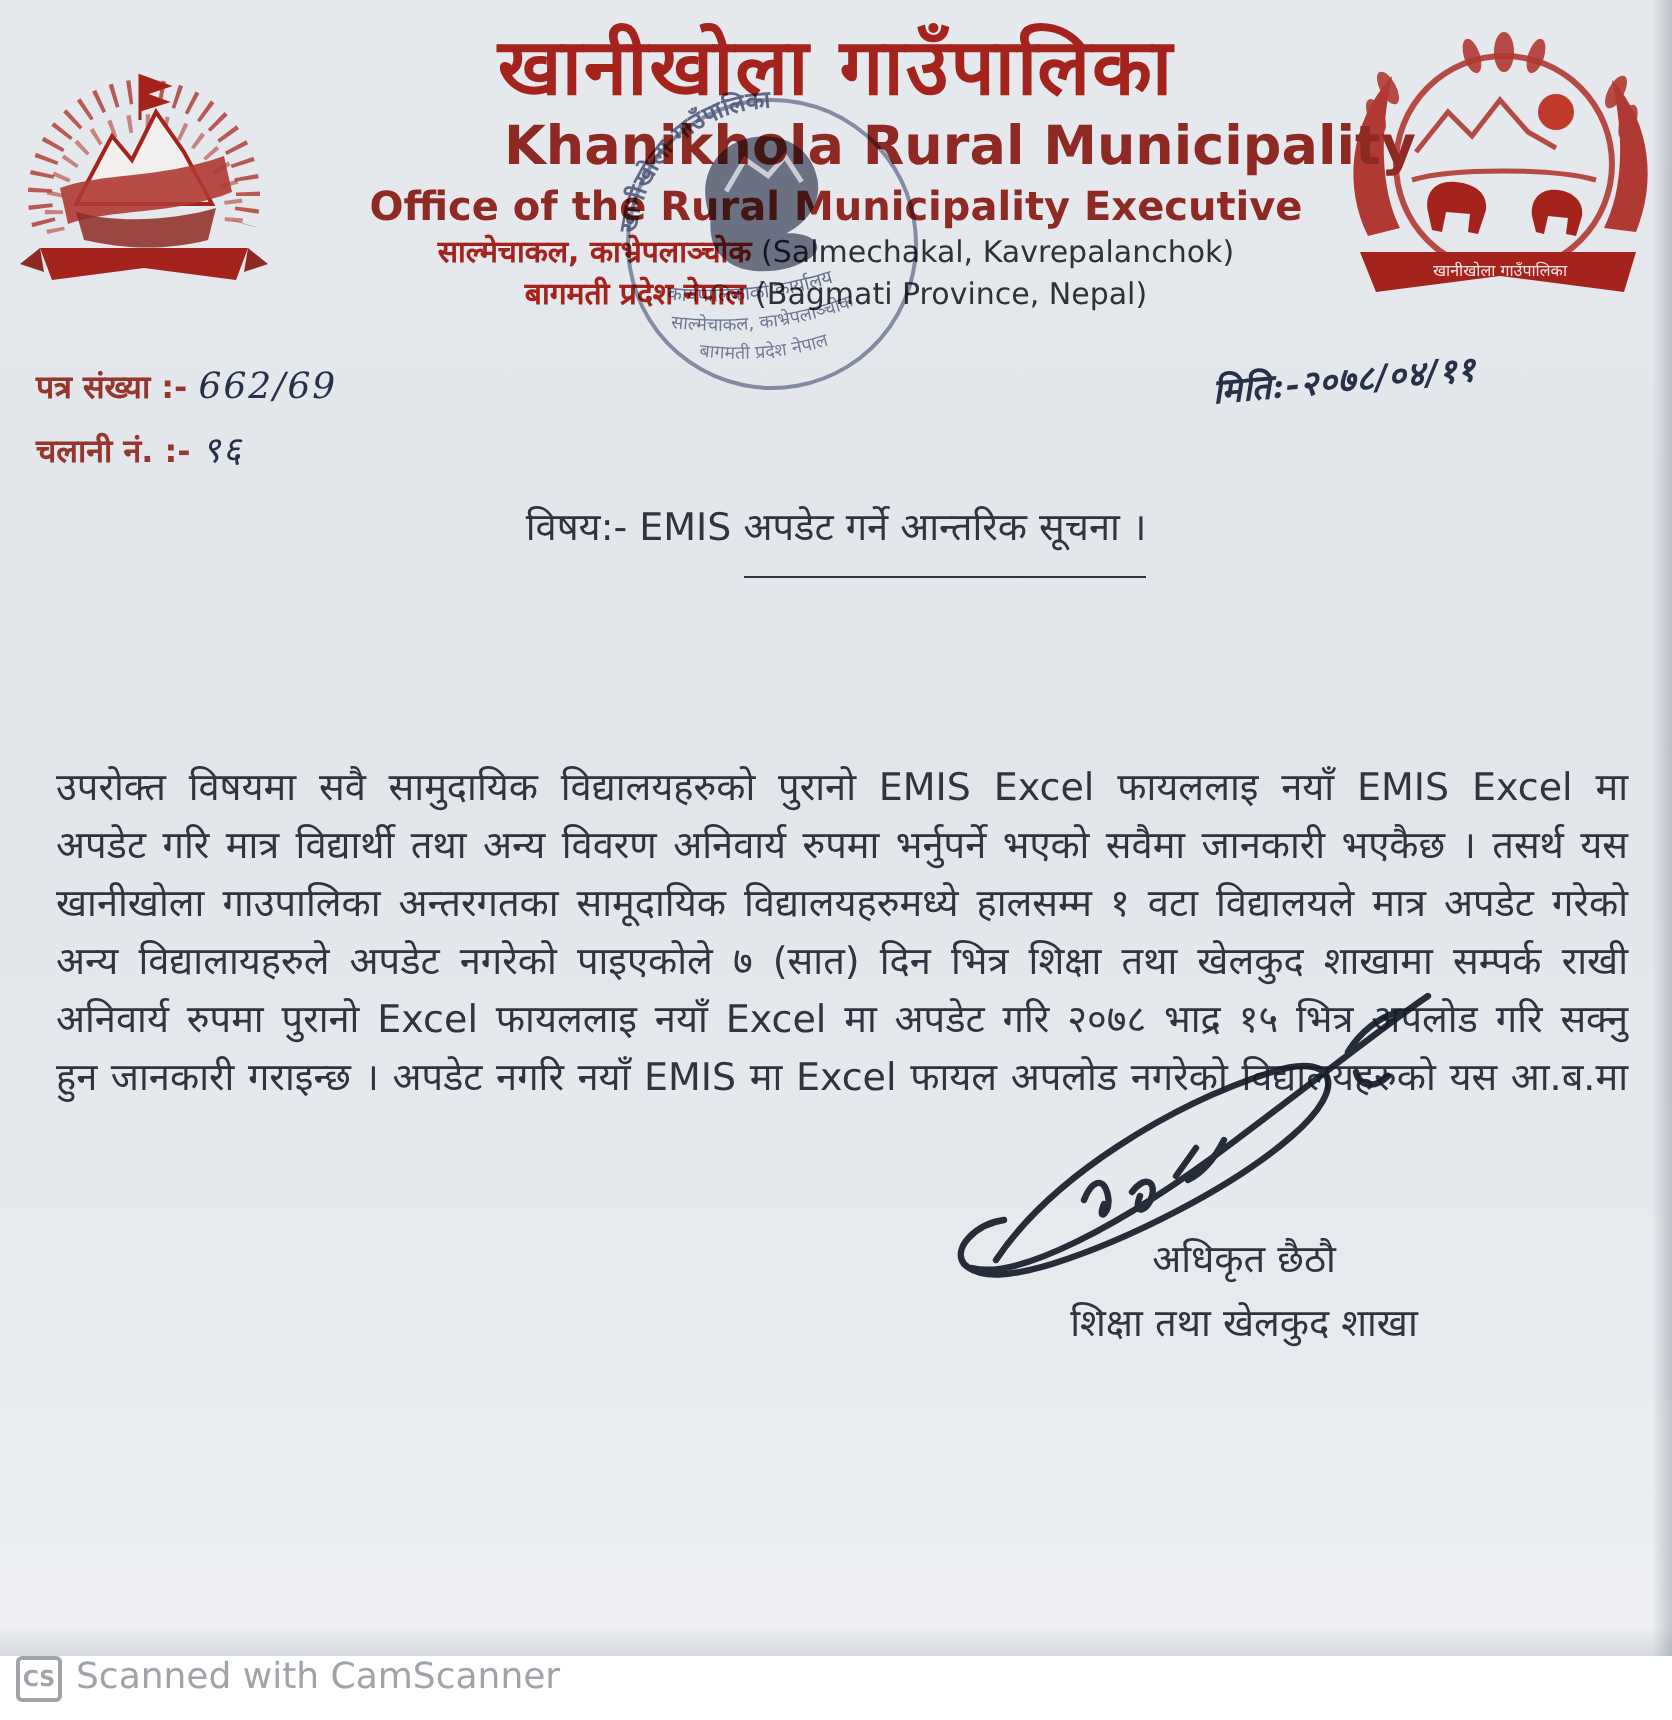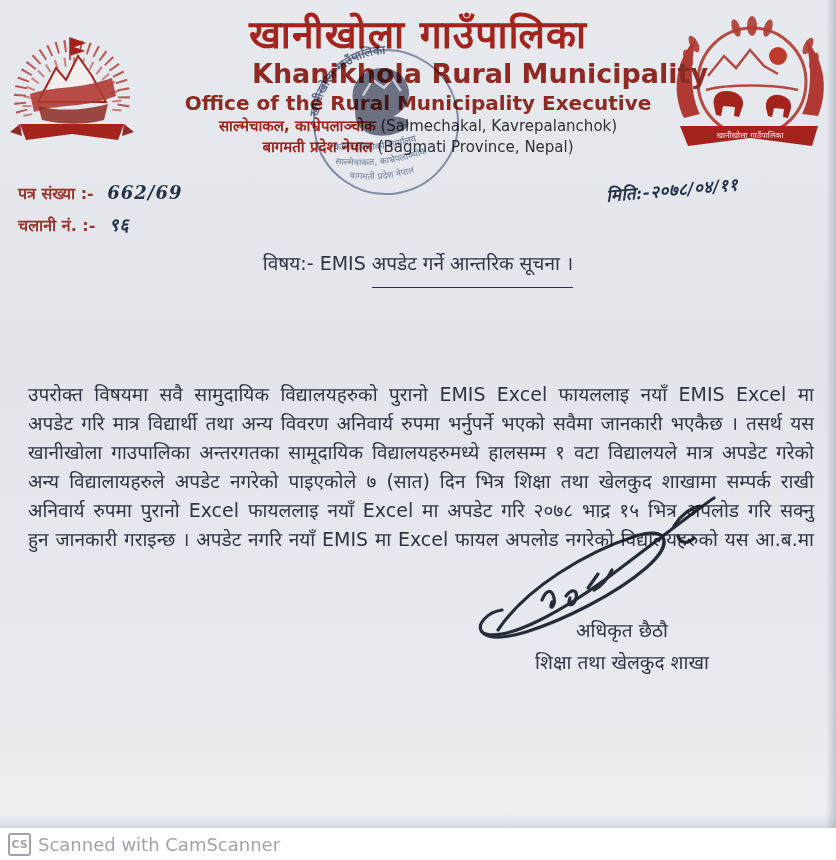--- a/index.html
+++ b/index.html
@@ -39,21 +39,21 @@
   
   .stamp{
     position:absolute;left:298px;top:34px;width:176px;height:176px;
     transform:rotate(-10deg);mix-blend-mode:multiply;opacity:.82;
   }
 
   
   .meta-left{position:absolute;left:18px;top:182px;font-size:16px;color:#96362e;font-weight:700;}
   .meta-row{margin-bottom:8px;}
   .hand{font-family:"DejaVu Serif","Liberation Serif",serif;font-style:italic;
-        font-weight:700;color:#27324a;font-size:18px;letter-spacing:1px;margin-left:8px;}
+        font-weight:400;color:#27324a;font-size:18px;letter-spacing:1px;}
   .date-line{
     position:absolute;left:606px;top:178px;font-size:17px;
     font-family:"DejaVu Serif","Liberation Serif",serif;font-style:italic;font-weight:700;
     color:#27324a;transform:rotate(-5deg);letter-spacing:.5px;
   }
 
   
   .subject{position:absolute;left:0;top:250px;width:836px;text-align:center;
            font-size:19px;color:#2f3440;}
   .subject .u{border-bottom:1.6px solid #2f3440;padding-bottom:13px;}
@@ -68,21 +68,21 @@
   .body-text .ln{text-align:justify;text-align-last:justify;}
   .body-text .ln.last{text-align-last:left;}
 
   
   .sig-scrawl{position:absolute;left:468px;top:492px;width:256px;height:152px;}
   .sig-block{position:absolute;left:492px;top:614px;width:260px;text-align:center;
              font-size:19px;color:#2f3440;line-height:32px;}
 
   
   .footer{position:absolute;left:0;top:828px;width:696px;height:32px;background:#ffffff;
-          display:flex;align-items:center;}
+          display:flex;align-items:flex-start;}
   .cs-badge{width:19px;height:19px;margin-left:8px;border:2px solid #a0a4a9;border-radius:3px;
             color:#a0a4a9;font-size:11px;font-weight:700;display:flex;align-items:center;
             justify-content:center;flex:0 0 auto;}
   .cs-text{margin-left:7px;font-size:18px;color:#a0a4a9;}
 </style>
 </head>
 <body>
 
 <div class="paper">
 

